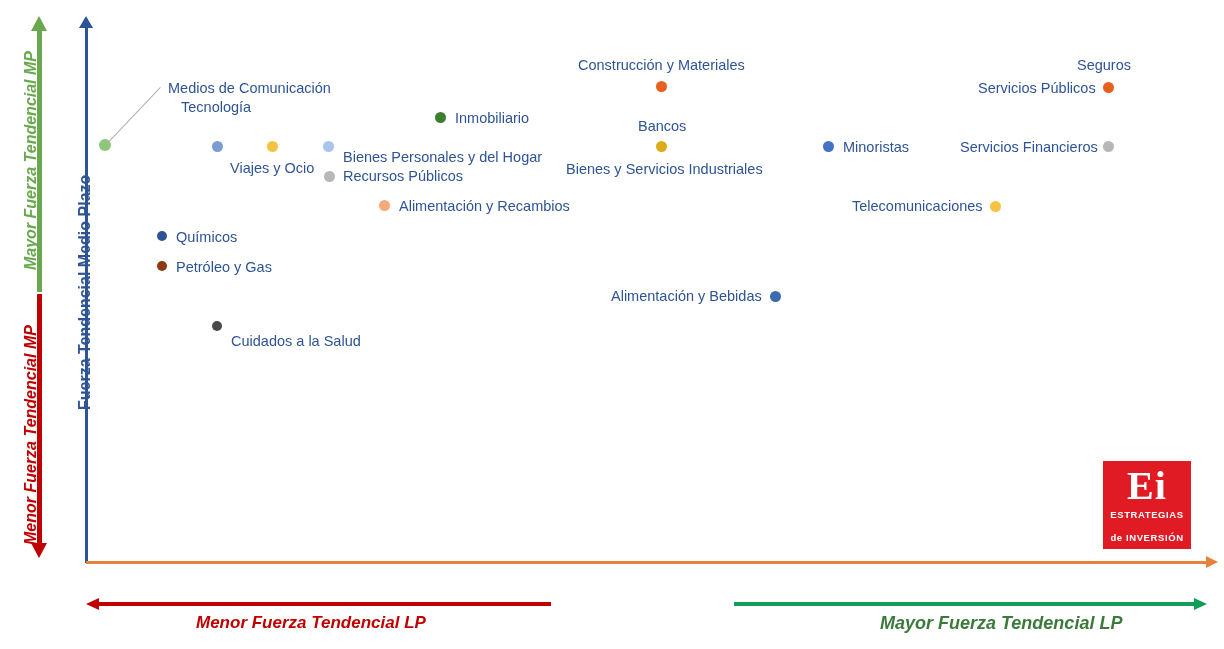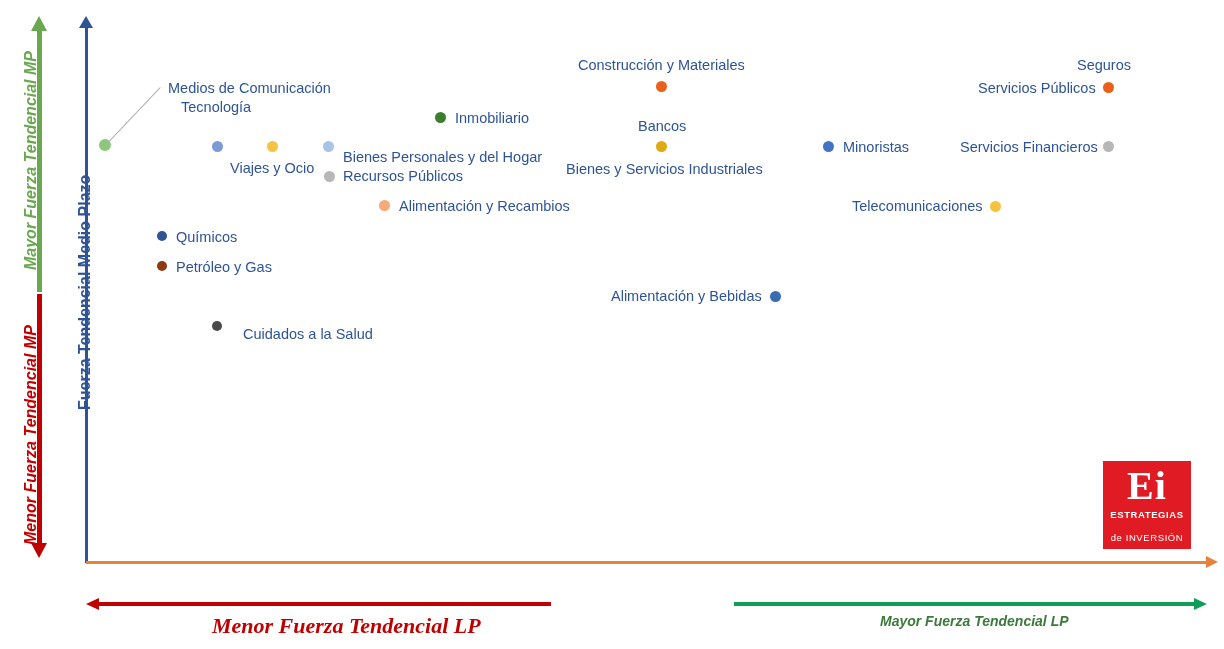--- a/index.html
+++ b/index.html
@@ -35,36 +35,36 @@
       border-top:6px solid transparent;border-bottom:6px solid transparent;border-left:13px solid #0f9d58;}
 
   
   .vcap{position:absolute;transform-origin:0 0;transform:rotate(-90deg);white-space:nowrap;}
   .vcap-green{left:22px;top:270px;color:#6aa84f;font-style:italic;font-weight:bold;font-size:16px;}
   .vcap-red{left:22px;top:545px;color:#c00000;font-style:italic;font-weight:bold;font-size:16px;}
   .vcap-blue{left:76px;top:410px;color:#2e5496;font-weight:bold;font-size:16px;}
 
   .hcap{position:absolute;white-space:nowrap;}
   .hcap-orange{left:542px;top:571px;color:#e8823a;font-weight:bold;font-size:16px;}
-  .hcap-red{left:212px;top:613px;color:#c00000;font-style:italic;font-weight:bold;font-size:22px;font-family:Liberation Serif, serif;}
-  .hcap-green{left:880px;top:613px;color:#3b7a3b;font-style:italic;font-weight:bold;font-size:14px;}
+  .hcap-red{left:196px;top:613px;color:#c00000;font-style:italic;font-weight:bold;font-size:17px;}
+  .hcap-green{left:880px;top:613px;color:#3b7a3b;font-style:italic;font-weight:bold;font-size:18px;}
 
   
   .pt{position:absolute;border-radius:50%;}
   .pt-label{position:absolute;white-space:nowrap;color:#2e5496;font-size:14.5px;}
 
   .leader{position:absolute;background:#b0b0b0;height:1px;transform-origin:0 0;}
 
   
   .logo{position:absolute;left:1103px;top:461px;width:88px;height:88px;background:#e01b24;
         display:flex;flex-direction:column;align-items:center;justify-content:center;}
   .logo-ei{position:relative;color:#ffffff;font-family:"Liberation Serif", serif;font-weight:bold;
         font-size:40px;line-height:38px;letter-spacing:1px;}
   .logo-l1{color:#ffffff;font-size:9.5px;font-weight:bold;letter-spacing:.6px;margin-top:4px;}
-  .logo-l2{color:#ffffff;font-size:9.5px;font-weight:normal;letter-spacing:.6px;margin-top:12px;}
+  .logo-l2{color:#ffffff;font-size:9.5px;font-weight:bold;letter-spacing:.6px;margin-top:12px;}
 </style>
 </head>
 <body>
 
 <div id="chart-root">
 
   <div class="axis-v-main"></div>
   <div class="axis-v-main-head"></div>
   <div class="axis-h-main"></div>
   <div class="axis-h-main-head"></div>
@@ -100,21 +100,21 @@
       <div class="pt-label" style="left: 343px; top: 168px;">Recursos Públicos</div>
       <div class="pt" style="left: 434.5px; top: 111.5px; width: 11px; height: 11px; background: rgb(60, 125, 46);"></div>
       <div class="pt-label" style="left: 455px; top: 110px; text-align: right;">Inmobiliario</div>
       <div class="pt" style="left: 378.5px; top: 199.5px; width: 11px; height: 11px; background: rgb(244, 171, 120);"></div>
       <div class="pt-label" style="left: 399px; top: 198px;">Alimentación y Recambios</div>
       <div class="pt" style="left: 157px; top: 231px; width: 10px; height: 10px; background: rgb(46, 84, 150);"></div>
       <div class="pt-label" style="left: 176px; top: 229px;">Químicos</div>
       <div class="pt" style="left: 157px; top: 261px; width: 10px; height: 10px; background: rgb(139, 58, 18);"></div>
       <div class="pt-label" style="left: 176px; top: 259px;">Petróleo y Gas</div>
       <div class="pt" style="left: 212px; top: 321px; width: 10px; height: 10px; background: rgb(74, 74, 74);"></div>
-      <div class="pt-label" style="left: 231px; top: 326px; margin-left: 12px;">Cuidados a la Salud</div>
+      <div class="pt-label" style="left: 231px; top: 333px;">Cuidados a la Salud</div>
       <div class="pt" style="left: 655.5px; top: 80.5px; width: 11px; height: 11px; background: rgb(232, 96, 28);"></div>
       <div class="pt-label" style="left: 578px; top: 57px;">Construcción y Materiales</div>
       <div class="pt" style="left: 655.5px; top: 140.5px; width: 11px; height: 11px; background: rgb(221, 171, 22);"></div>
       <div class="pt-label" style="left: 638px; top: 118px;">Bancos</div>
       <div class="pt-label" style="left: 566px; top: 161px;">Bienes y Servicios Industriales</div>
       <div class="pt" style="left: 769.5px; top: 290.5px; width: 11px; height: 11px; background: rgb(59, 107, 176);"></div>
       <div class="pt-label" style="left: 611px; top: 288px;">Alimentación y Bebidas</div>
       <div class="pt" style="left: 822.5px; top: 140.5px; width: 11px; height: 11px; background: rgb(68, 114, 196);"></div>
       <div class="pt-label" style="left: 843px; top: 139px;">Minoristas</div>
       <div class="pt" style="left: 989.5px; top: 200.5px; width: 11px; height: 11px; background: rgb(245, 194, 66);"></div>

